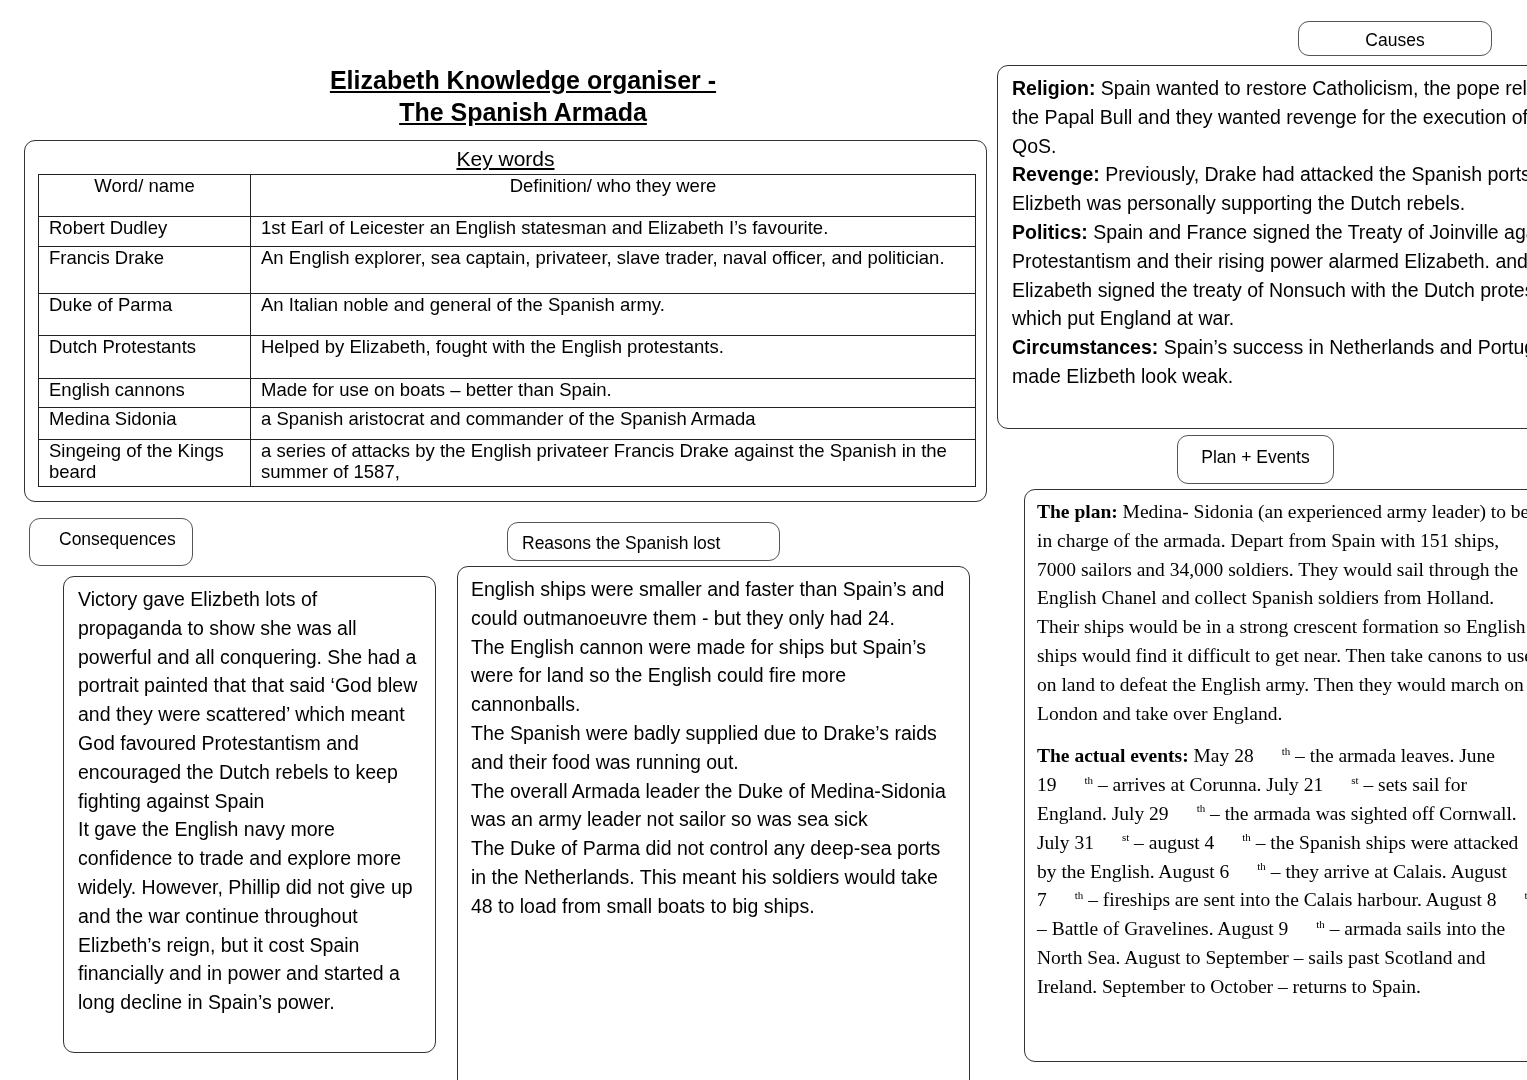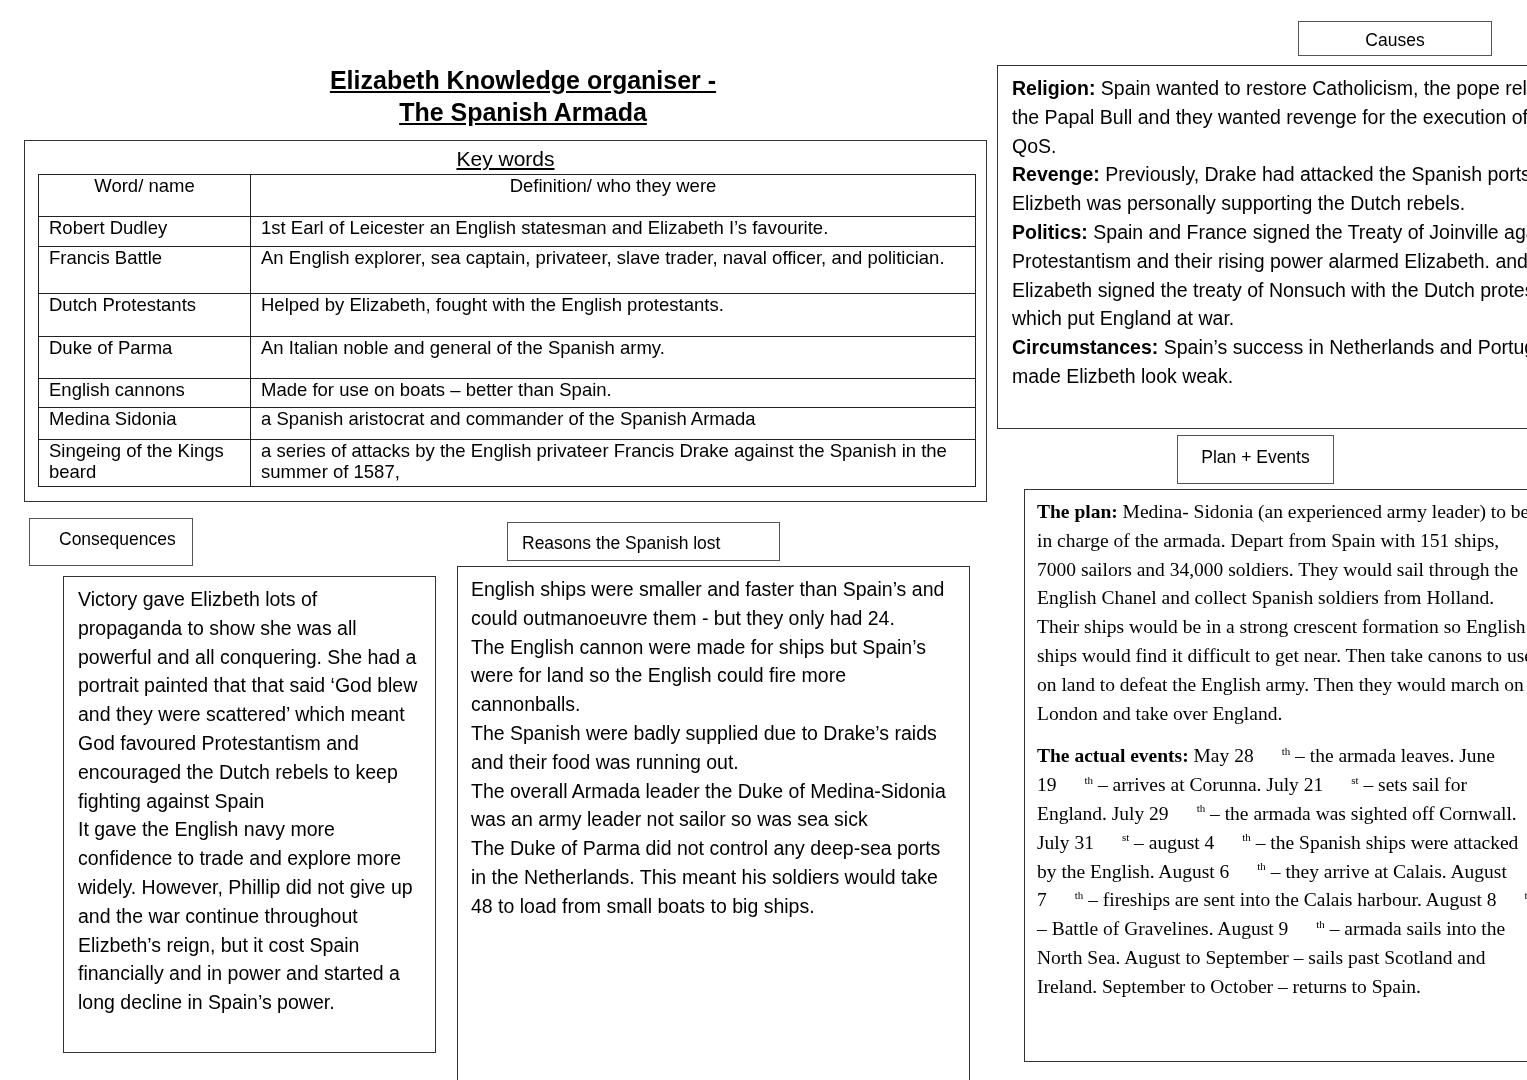--- a/index.html
+++ b/index.html
@@ -1,17 +1,17 @@
 <!DOCTYPE html>
 <html><head>
 <meta charset="utf-8">
 <style>
   html, body { margin:0; padding:0; background:#ffffff; }
   body { width:1527px; height:1080px; position:relative; overflow:hidden; color:#000; }
-  .abs { position:absolute; box-sizing:border-box; }
+  .abs { position:absolute; box-sizing:border-box;border-radius:11px; }
   .box { border:1.5px solid #333; background:#fff; }
   .calibri { font-family:"Liberation Sans", "DejaVu Sans", sans-serif; }
   .arial { font-family:"Liberation Sans", sans-serif; }
 
   
   .title { left:300px; top:64px; width:446px; text-align:center; font-weight:bold; font-size:25px; line-height:32px; text-decoration:underline; }
 
   
   .kw-outer { left:24px; top:140px; width:963px; height:362px; border:1.5px solid #333; }
   .kw-heading { left:24px; top:147px; width:963px; text-align:center; font-size:21px; text-decoration:underline; }
@@ -46,30 +46,30 @@
   <tbody>
       <tr style="height:42px;">
     <th>Word/ name</th>
     <th>Definition/ who they were</th>
   </tr>
   <tr style="height:30px;">
     <td>Robert Dudley</td>
     <td>1st Earl of Leicester an English statesman and Elizabeth I’s favourite.</td>
   </tr>
   <tr style="height:47px;">
-    <td>Francis Battle</td>
+    <td>Francis Drake</td>
     <td>An English explorer, sea captain, privateer, slave trader, naval officer, and politician.</td>
+  </tr>
+  <tr style="height:42px;">
+    <td>Duke of Parma</td>
+    <td>An Italian noble and general of the Spanish army.</td>
   </tr>
   <tr style="height:43px;">
     <td>Dutch Protestants</td>
     <td>Helped by Elizabeth, fought with the English protestants.</td>
-  </tr>
-  <tr style="height:42px;">
-    <td>Duke of Parma</td>
-    <td>An Italian noble and general of the Spanish army.</td>
   </tr>
   <tr style="height:29px;">
     <td>English cannons</td>
     <td>Made for use on boats – better than Spain.</td>
   </tr>
   <tr style="height:32px;">
     <td>Medina Sidonia</td>
     <td>a Spanish aristocrat and commander of the Spanish Armada</td>
   </tr>
   <tr style="height:47px;">

